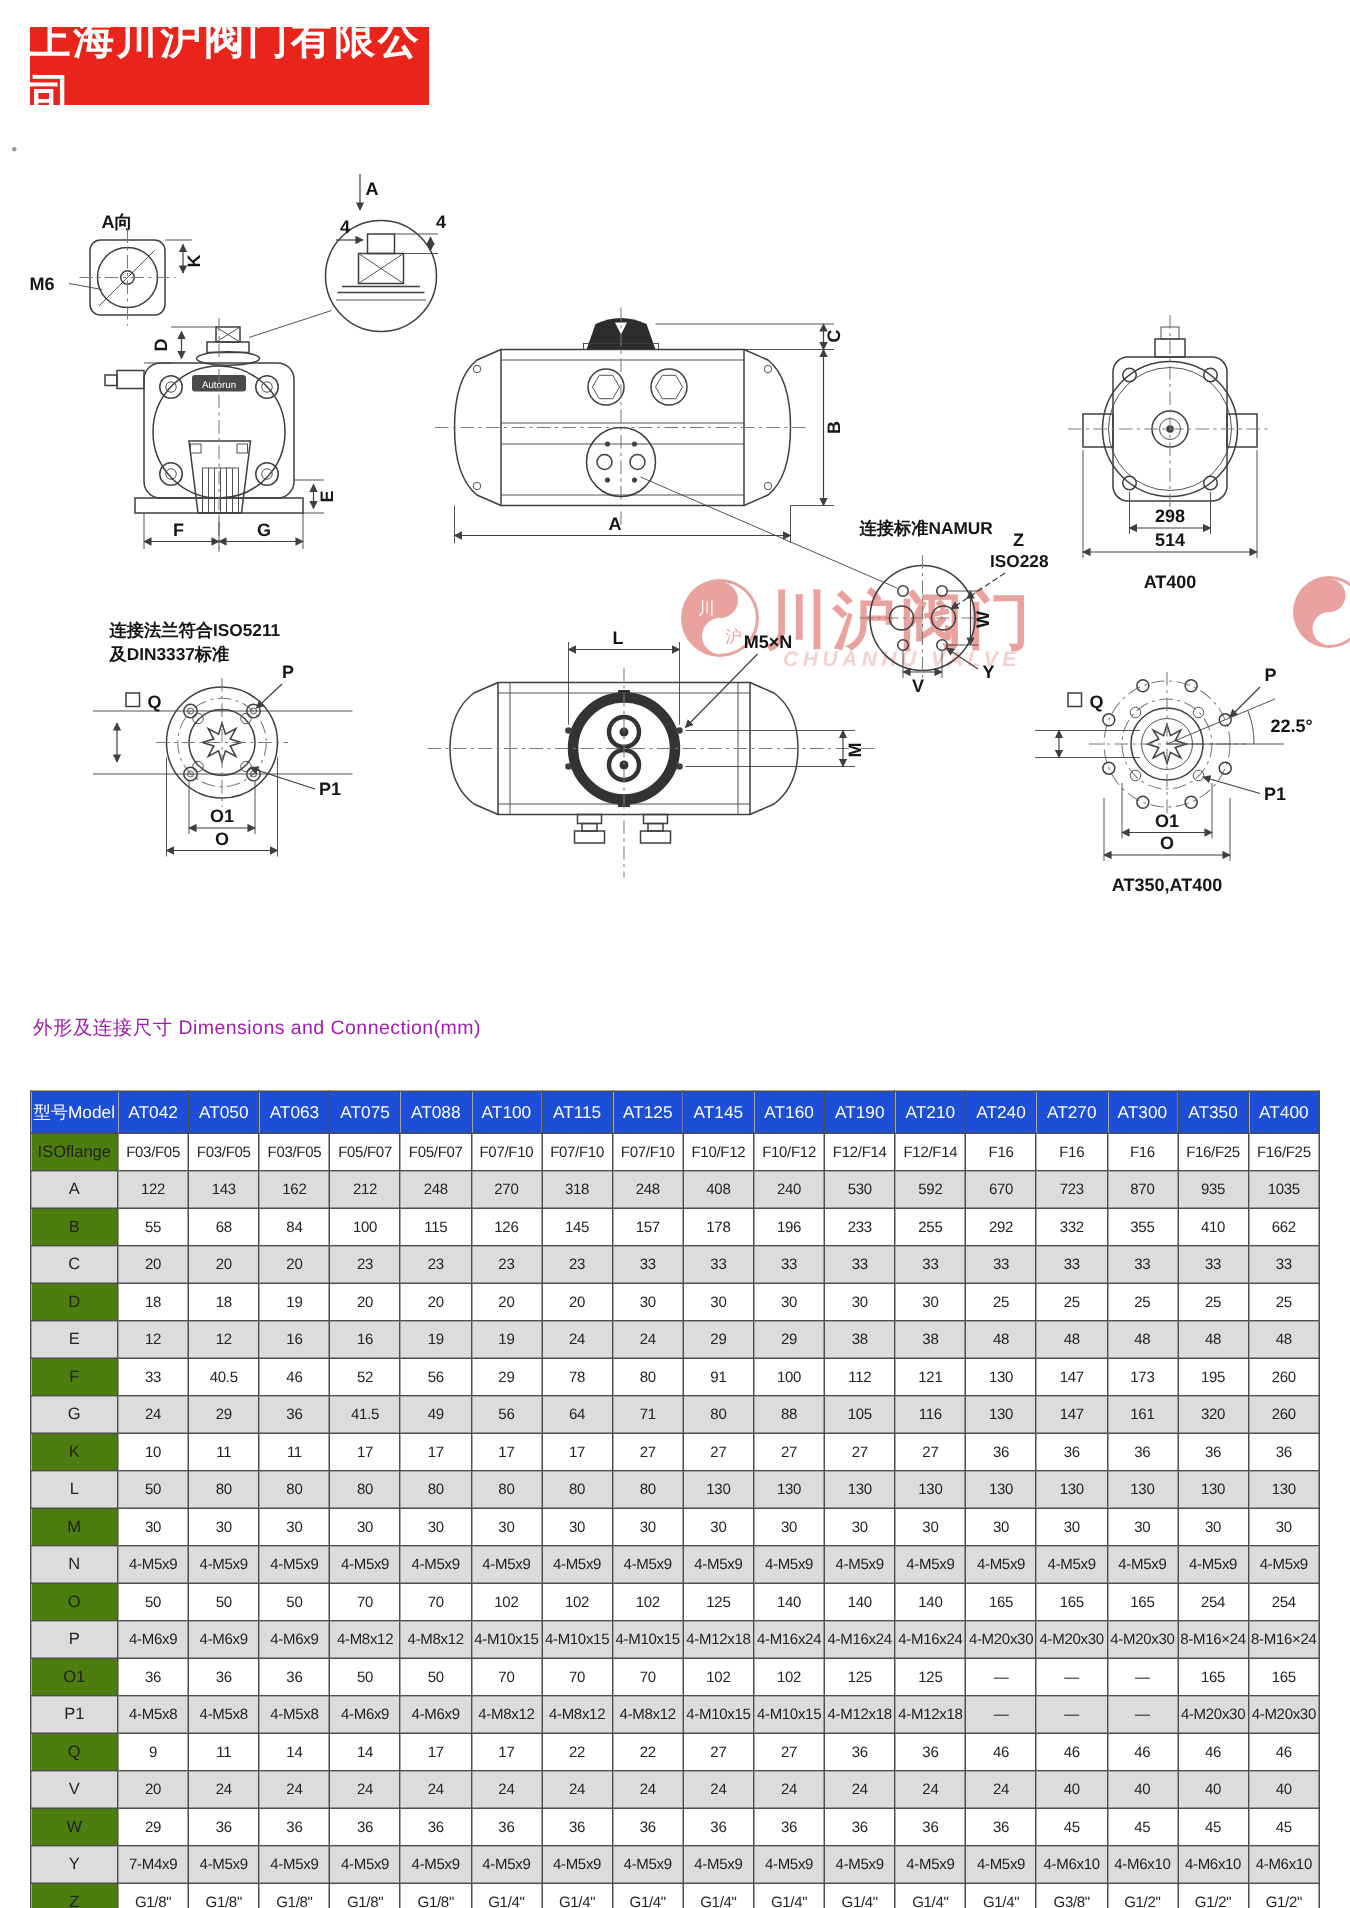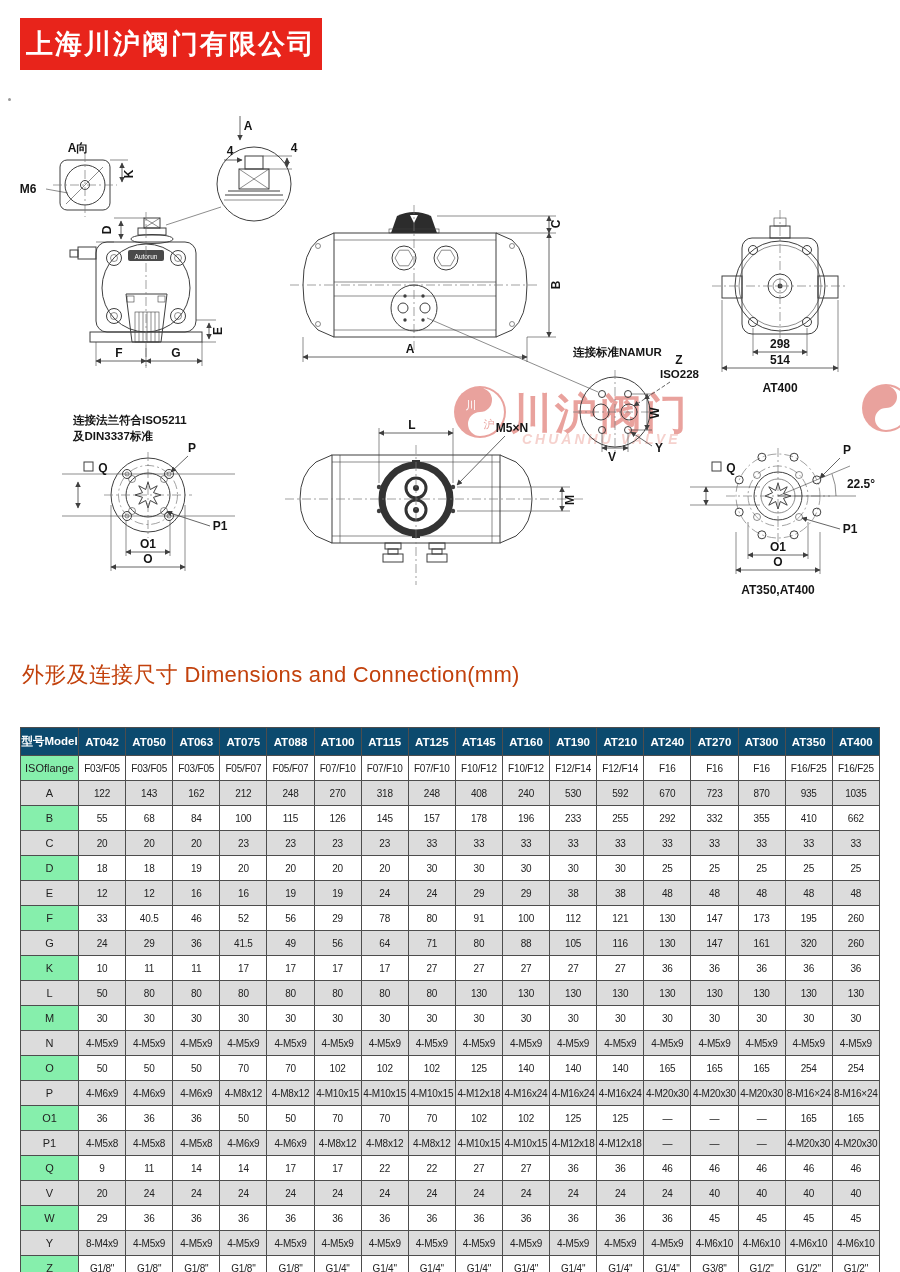--- a/index.html
+++ b/index.html
@@ -1,41 +1,41 @@
 <!DOCTYPE html>
 <html><head>
 <meta charset="utf-8">
 <style>
   html,body{margin:0;padding:0;}
   body{
     width:900px;height:1272px;position:relative;background:#ffffff;
     font-family:"Liberation Sans",sans-serif;overflow:hidden;
   }
   .banner{
-    position:absolute;left:20px;top:18px;width:302px;height:52px;
+    position:absolute;left:20px;top:18px;width:266px;height:52px;
     background:#e8241b;display:flex;align-items:center;justify-content:center;
   }
   .banner span{color:#fff;font-size:27px;font-weight:bold;letter-spacing:2px;}
   .stray{position:absolute;left:8px;top:98px;width:3px;height:3px;background:#999;border-radius:50%;}
   .drawings{position:absolute;left:0;top:86px;width:900px;height:610px;}
   .section-title{
-    position:absolute;left:22px;top:660px;font-size:22px;color:#c2410c;letter-spacing:0.3px;
+    position:absolute;left:22px;top:676px;font-size:13px;color:#a21caf;letter-spacing:0.3px;
   }
   table.dims{
     position:absolute;left:20px;top:727px;width:860px;
     border-collapse:collapse;table-layout:fixed;
   }
   table.dims th,table.dims td{
     border:1px solid #4d4d4d;text-align:center;vertical-align:middle;
     padding:0;white-space:nowrap;overflow:hidden;
   }
   table.dims thead th{
-    background:#0c4a6e;color:#ffffff;font-size:11.5px;font-weight:bold;height:27px;
+    background:#1d4ed8;color:#ffffff;font-size:11.5px;font-weight:normal;height:27px;
   }
-  table.dims tbody th{font-size:11px;font-weight:normal;color:#222;height:24px;background:#86efac;}
+  table.dims tbody th{font-size:11px;font-weight:normal;color:#222;height:24px;background:#4d7c0f;}
   table.dims tbody td{font-size:10px;color:#222;height:24px;letter-spacing:-0.2px;background:#fff;}
   table.dims tbody tr.stripe th,table.dims tbody tr.stripe td{background:#dcdcdc;}
   
   .ln{stroke:#3f3f3f;stroke-width:1;fill:none;}
   .thin{stroke:#3f3f3f;stroke-width:0.6;fill:none;}
   .ctr{stroke:#7a7a7a;stroke-width:0.7;fill:none;stroke-dasharray:9 3 2 3;}
   .dim{stroke:#3f3f3f;stroke-width:0.8;fill:none;marker-start:url(#ar);marker-end:url(#ar);}
   .arr{stroke:#3f3f3f;stroke-width:0.8;fill:none;marker-end:url(#ar);}
   .dimtxt{fill:#151515;font-size:12px;font-weight:bold;text-anchor:middle;}
   .cap{fill:#151515;font-size:12px;font-weight:bold;text-anchor:middle;}
@@ -800,21 +800,21 @@
         <td>36</td>
         <td>36</td>
         <td>36</td>
         <td>45</td>
         <td>45</td>
         <td>45</td>
         <td>45</td>
       </tr>
       <tr class="stripe">
         <th>Y</th>
-        <td>8-M4x9</td>
+        <td>7-M4x9</td>
         <td>4-M5x9</td>
         <td>4-M5x9</td>
         <td>4-M5x9</td>
         <td>4-M5x9</td>
         <td>4-M5x9</td>
         <td>4-M5x9</td>
         <td>4-M5x9</td>
         <td>4-M5x9</td>
         <td>4-M5x9</td>
         <td>4-M5x9</td>

